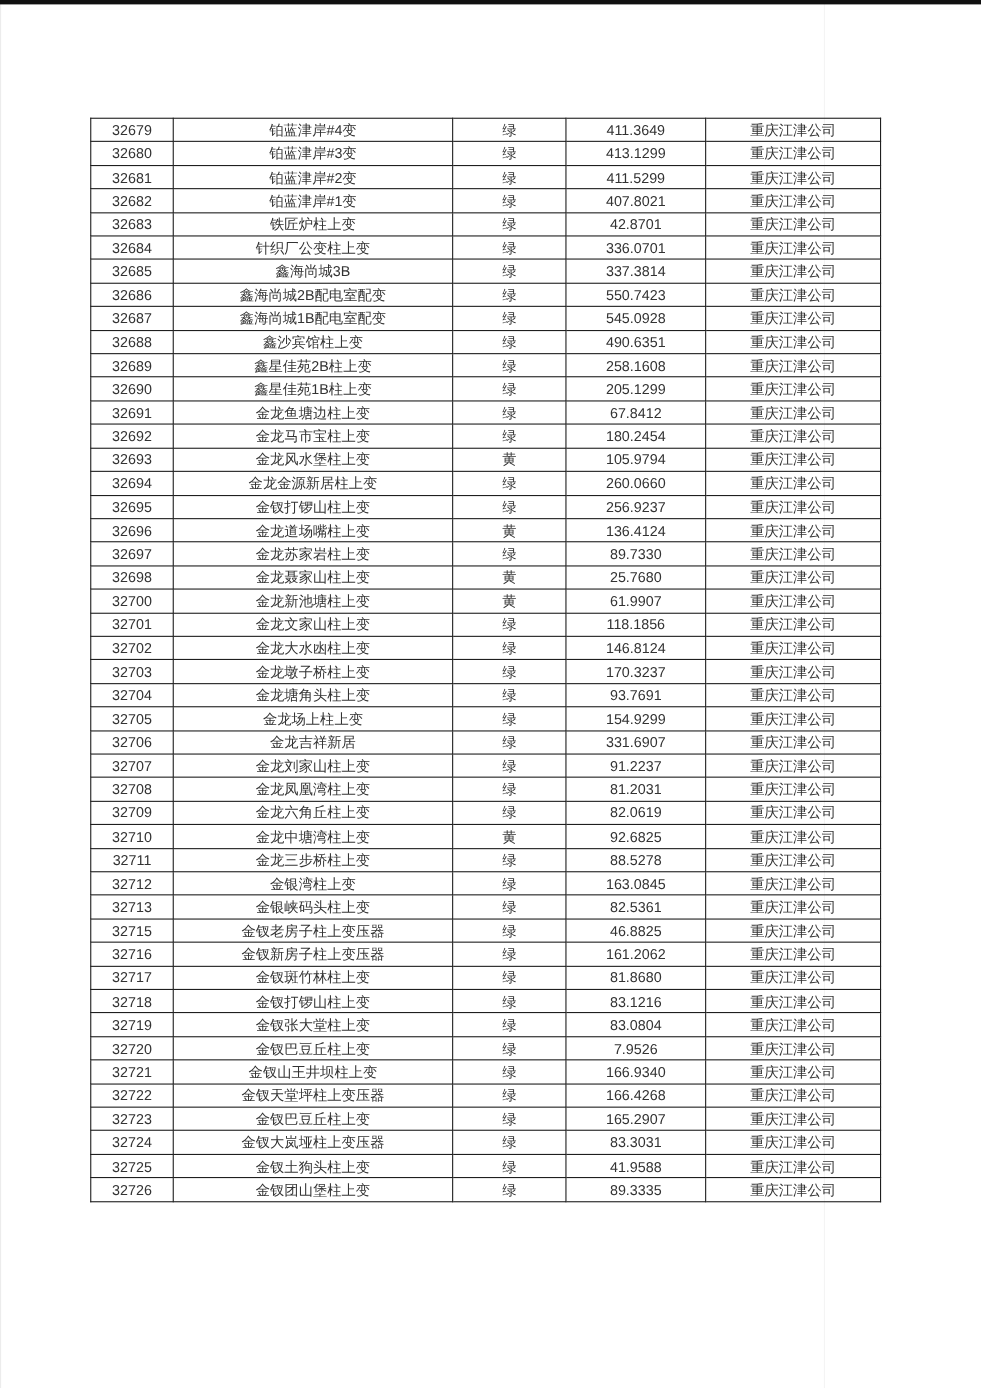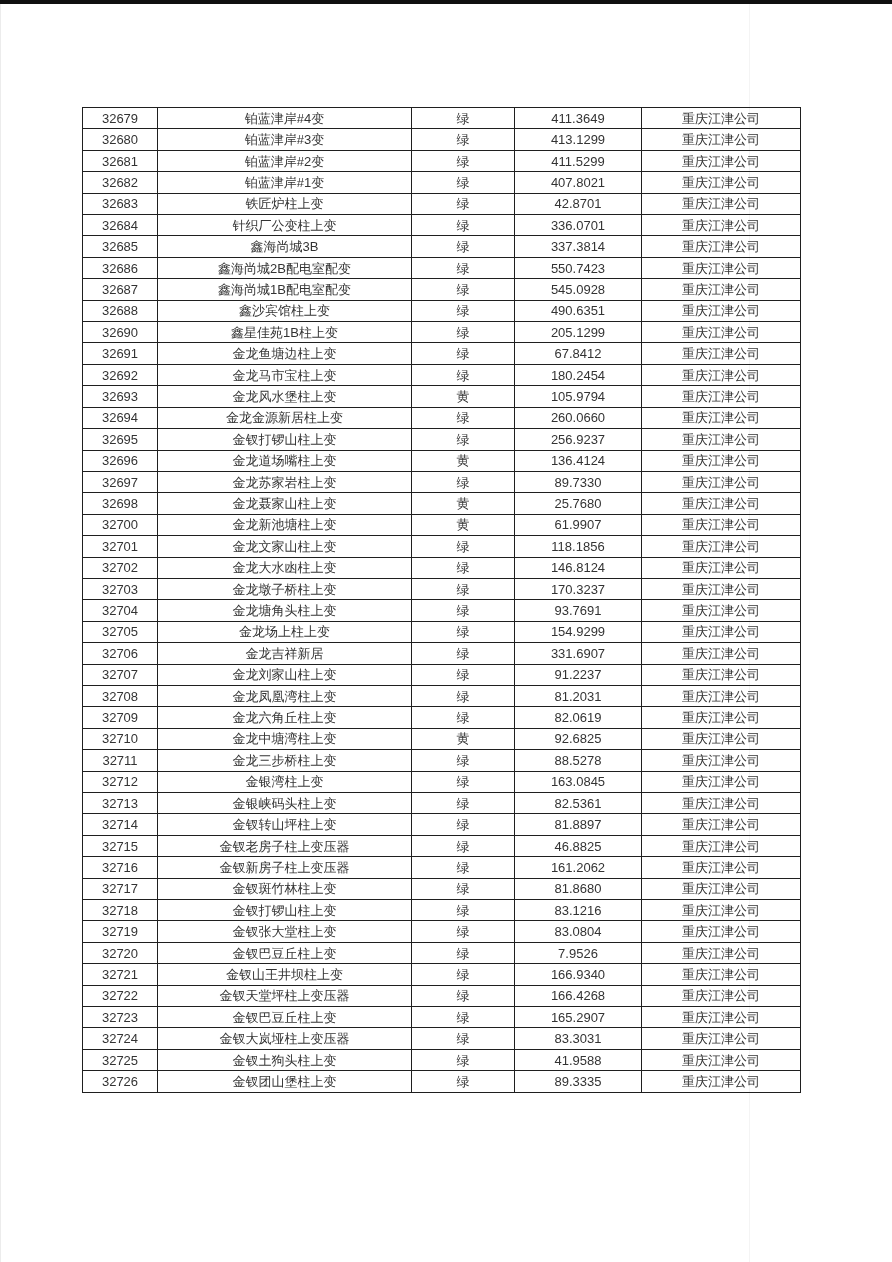--- a/index.html
+++ b/index.html
@@ -130,20 +130,27 @@
           <td>重庆江津公司</td>
         </tr>
         <tr>
           <td>32688</td>
           <td>鑫沙宾馆柱上变</td>
           <td>绿</td>
           <td>490.6351</td>
           <td>重庆江津公司</td>
         </tr>
         <tr>
+          <td>32689</td>
+          <td>鑫星佳苑2B柱上变</td>
+          <td>绿</td>
+          <td>258.1608</td>
+          <td>重庆江津公司</td>
+        </tr>
+        <tr>
           <td>32690</td>
           <td>鑫星佳苑1B柱上变</td>
           <td>绿</td>
           <td>205.1299</td>
           <td>重庆江津公司</td>
         </tr>
         <tr>
           <td>32691</td>
           <td>金龙鱼塘边柱上变</td>
           <td>绿</td>
@@ -288,27 +295,20 @@
           <td>金银湾柱上变</td>
           <td>绿</td>
           <td>163.0845</td>
           <td>重庆江津公司</td>
         </tr>
         <tr>
           <td>32713</td>
           <td>金银峡码头柱上变</td>
           <td>绿</td>
           <td>82.5361</td>
-          <td>重庆江津公司</td>
-        </tr>
-        <tr>
-          <td>32714</td>
-          <td>金钗转山坪柱上变</td>
-          <td>绿</td>
-          <td>81.8897</td>
           <td>重庆江津公司</td>
         </tr>
         <tr>
           <td>32715</td>
           <td>金钗老房子柱上变压器</td>
           <td>绿</td>
           <td>46.8825</td>
           <td>重庆江津公司</td>
         </tr>
         <tr>

